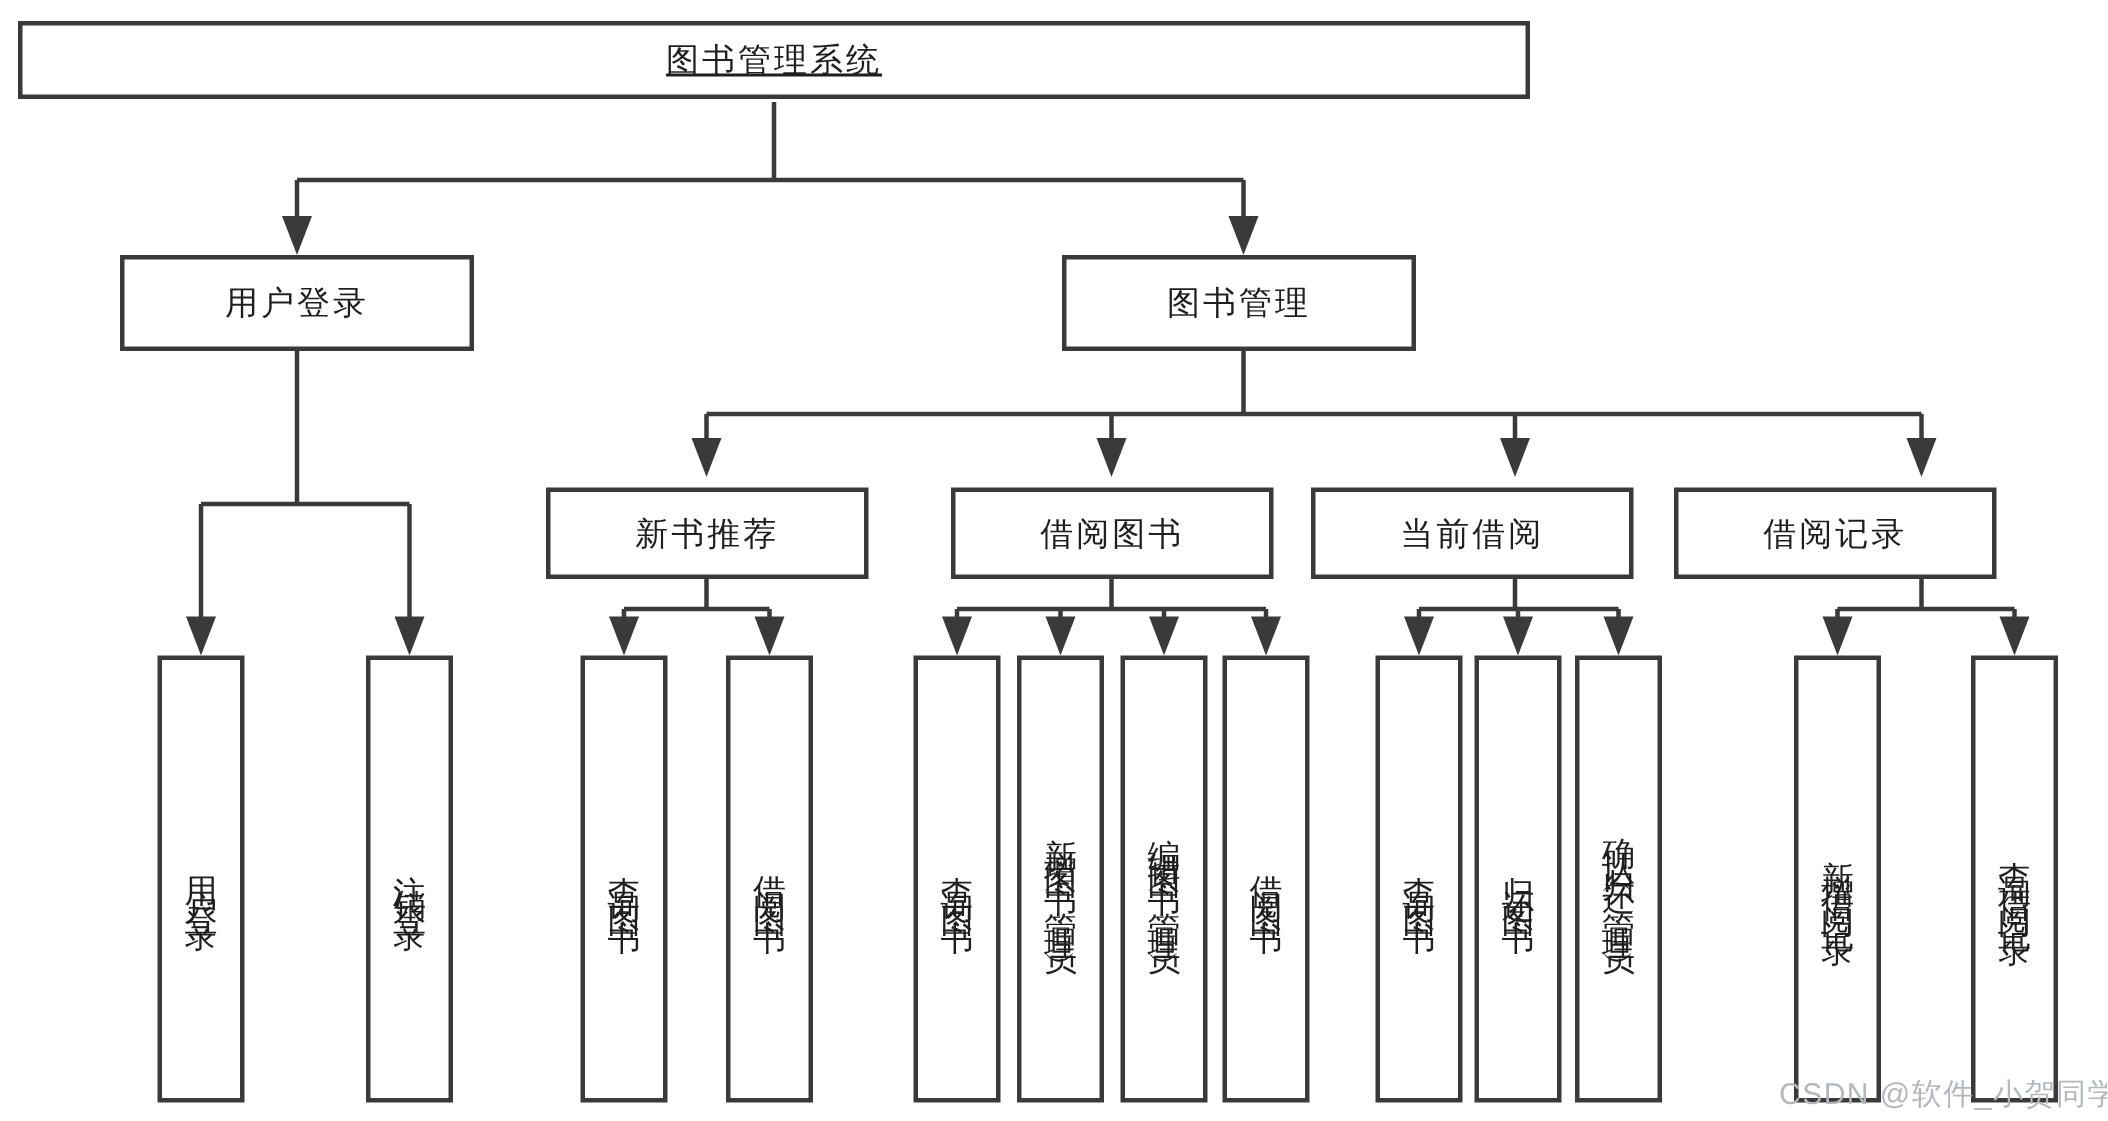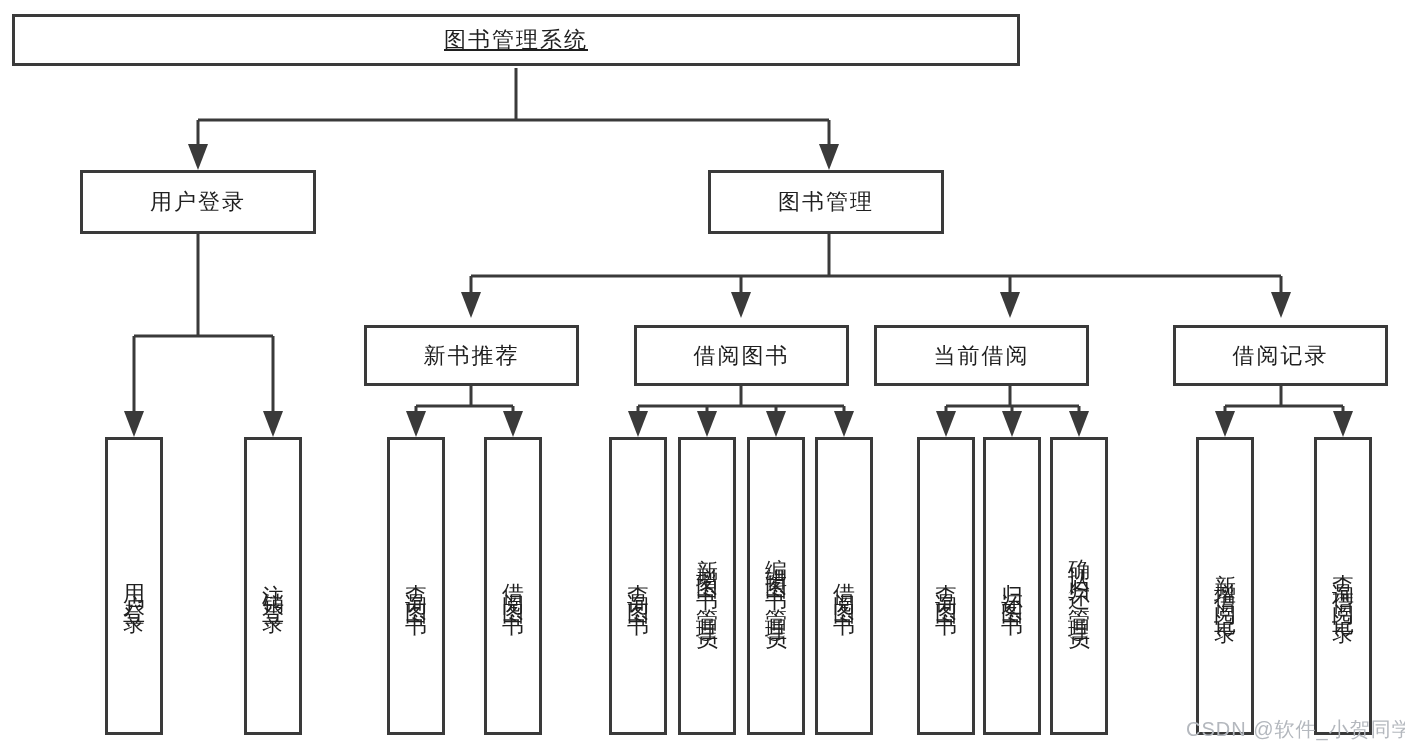--- a/index.html
+++ b/index.html
@@ -101,21 +101,21 @@
 
   <div class="node h-text lvl3" style="left:364px">
     <span>新书推荐</span>
   </div>
   <div class="node h-text lvl3" style="left:634px">
     <span>借阅图书</span>
   </div>
   <div class="node h-text lvl3" style="left:874px">
     <span>当前借阅</span>
   </div>
-  <div class="node h-text lvl3" style="left:1173px">
+  <div class="node h-text lvl3" style="left:1116px">
     <span>借阅记录</span>
   </div>
 
   <div class="node leaf" style="left:105px">
     <span>用户登录</span>
   </div>
   <div class="node leaf" style="left:244px">
     <span>注销登录</span>
   </div>
 

